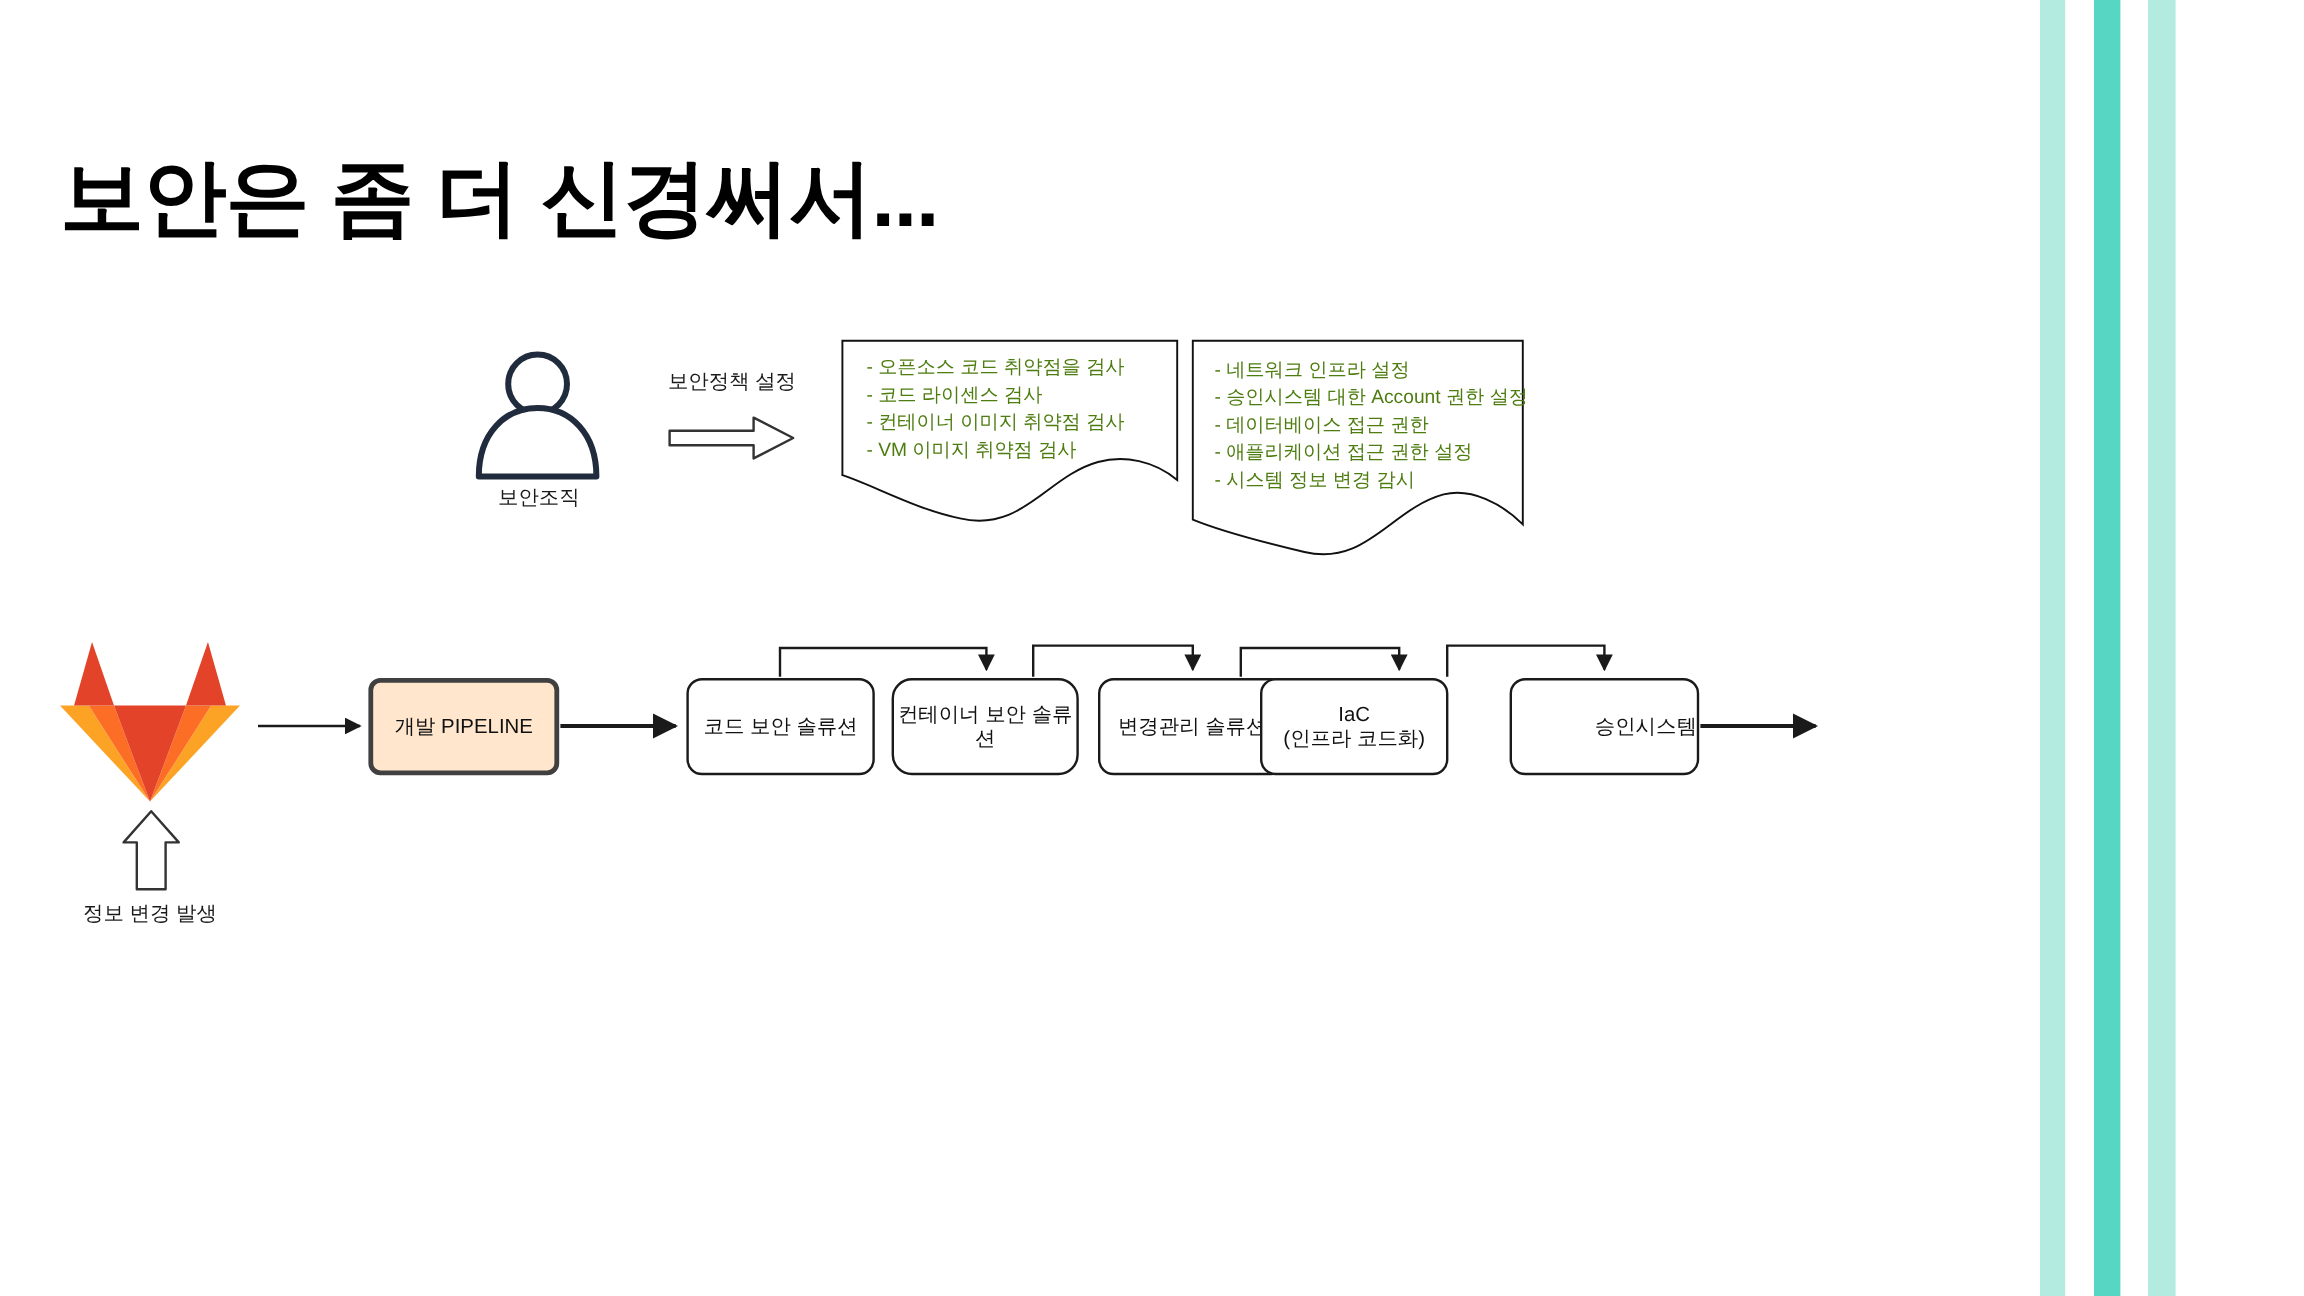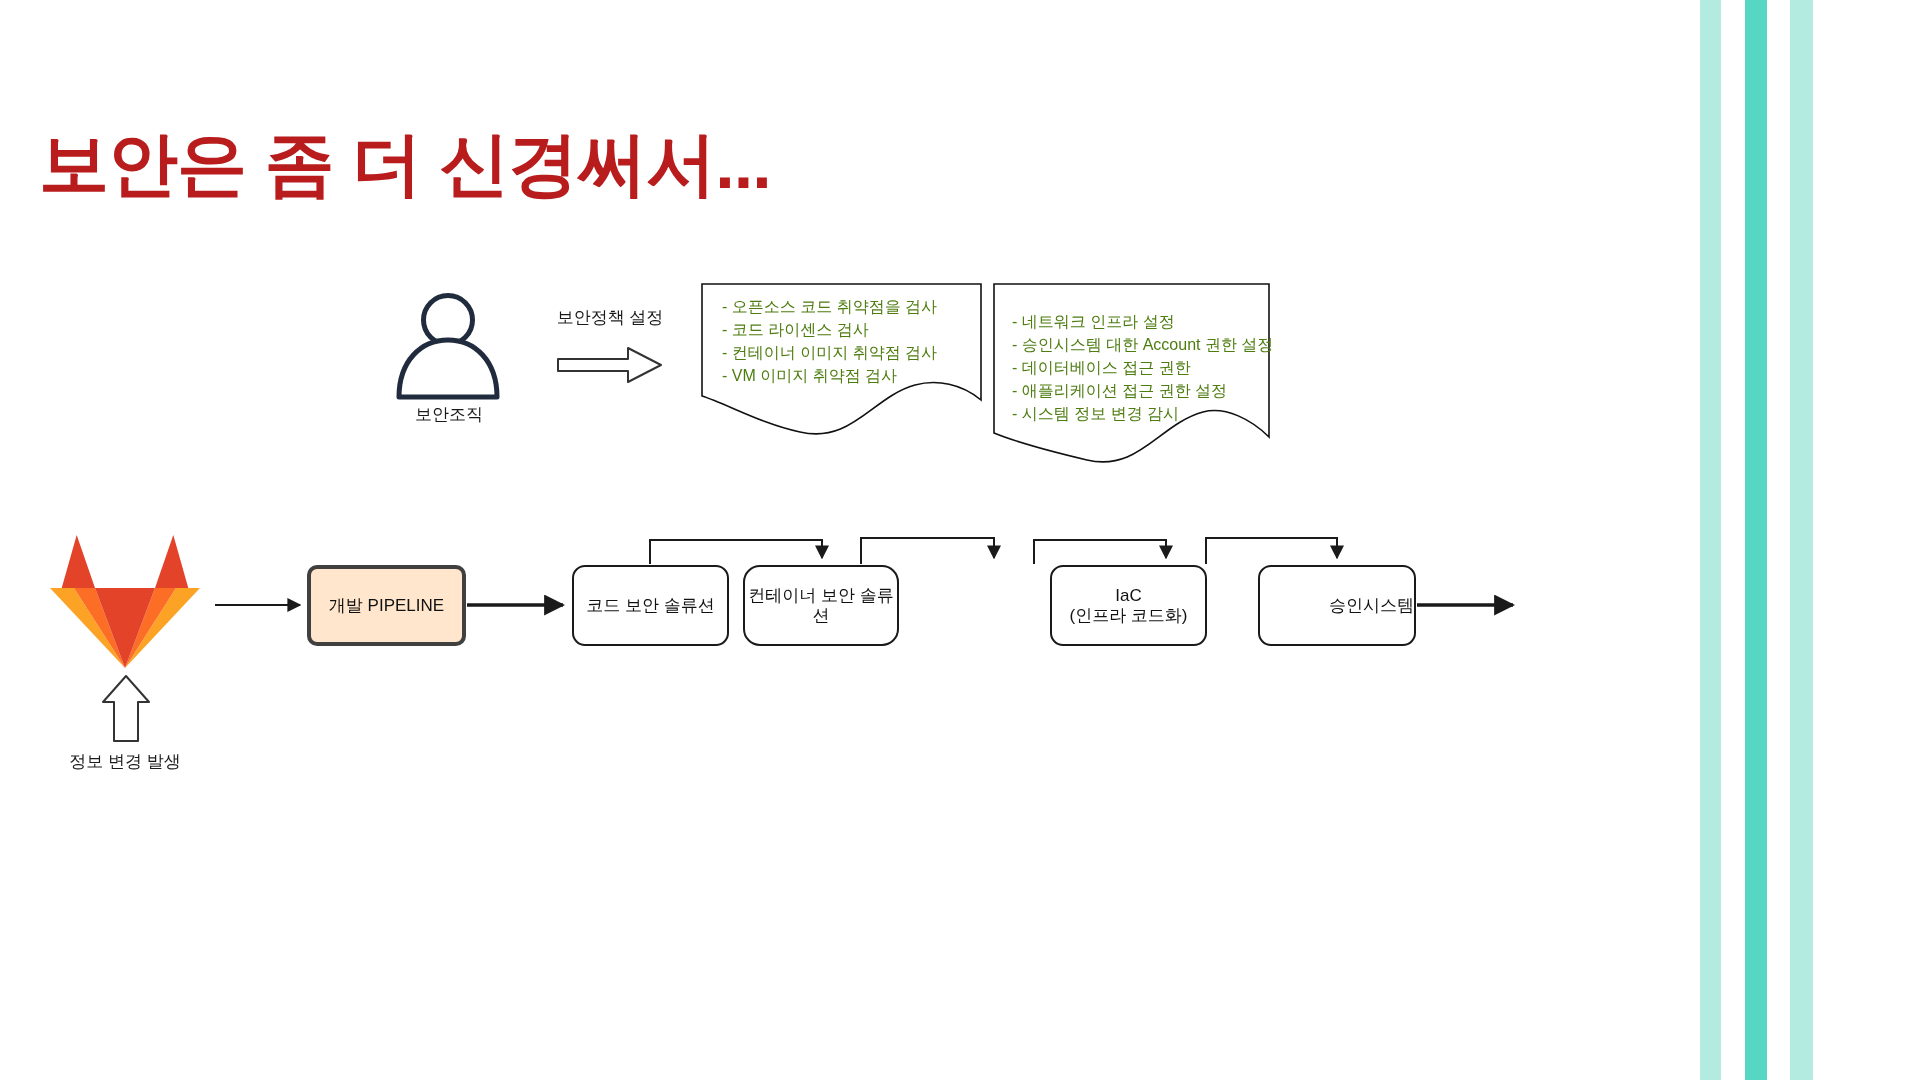--- a/index.html
+++ b/index.html
@@ -3,23 +3,23 @@
 <meta charset="utf-8">
 <style>
   * { margin:0; padding:0; box-sizing:border-box; }
   html,body { background:#ffffff; }
   body { font-family:"Liberation Sans","DejaVu Sans",sans-serif; }
   .canvas {
     position:relative; width:1920px; height:1080px;
     background:#ffffff; overflow:hidden;
   }
   .title {
-    position:absolute; left:39px; top:118px;
+    position:absolute; left:50px; top:118px;
     font-size:70px; font-weight:bold; letter-spacing:-1px;
-    color:#b91c1c; white-space:nowrap;
+    color:#000000; white-space:nowrap;
   }
   svg.overlay { position:absolute; left:0; top:0; }
   .label {
     position:absolute; color:#1a1a1a; font-size:17px;
     text-align:center; white-space:nowrap;
   }
   
   .doc-text { position:absolute; color:#4d7c0f; font-size:16px; line-height:23px; white-space:nowrap; }
   
   .stage {
@@ -103,37 +103,40 @@
   <div class="label" style="left:396px; top:403px; width:106px;">보안조직</div>
   <div class="label" style="left:55px; top:750px; width:140px;">정보 변경 발생</div>
 
   <div class="doc-text" style="left:722px; top:295px;">
     <div>- 오픈소스 코드  취약점을 검사</div>
     <div>- 코드 라이센스 검사</div>
     <div>- 컨테이너 이미지 취약점 검사</div>
     <div>- VM 이미지 취약점 검사</div>
   </div>
 
-  <div class="doc-text" style="left:1012px; top:310px;">
+  <div class="doc-text" style="left:1012px; top:297px;">
     <div>- 네트워크 인프라 설정</div>
     <div>- 승인시스템 대한 Account 권한 설정</div>
     <div>- 데이터베이스 접근 권한</div>
     <div>- 애플리케이션 접근 권한 설정</div>
     <div>- 시스템 정보 변경 감시</div>
   </div>
 
   <div class="stage peach" style="left:307px;  width:159px;">
     <span>개발 PIPELINE</span>
   </div>
   <div class="stage" style="left:572px;  width:157px;">
     <span>코드 보안 솔류션</span>
   </div>
   <div class="stage" style="left:743px;  width:156px;border-radius:17px;">
     <span>컨테이너 보안 솔류션</span>
   </div>
+  <div class="stage" style="left:915px;  width:157px;">
+    <span>변경관리 솔류션</span>
+  </div>
   <div class="stage" style="left:1050px; width:157px;">
     <span>IaC</span>
     <span>(인프라 코드화)</span>
   </div>
   <div class="stage" style="left:1258px; width:158px;align-items:flex-end;">
     <span>승인시스템</span>
   </div>
 
   <div class="stripe s1"></div>
   <div class="stripe s2"></div>

